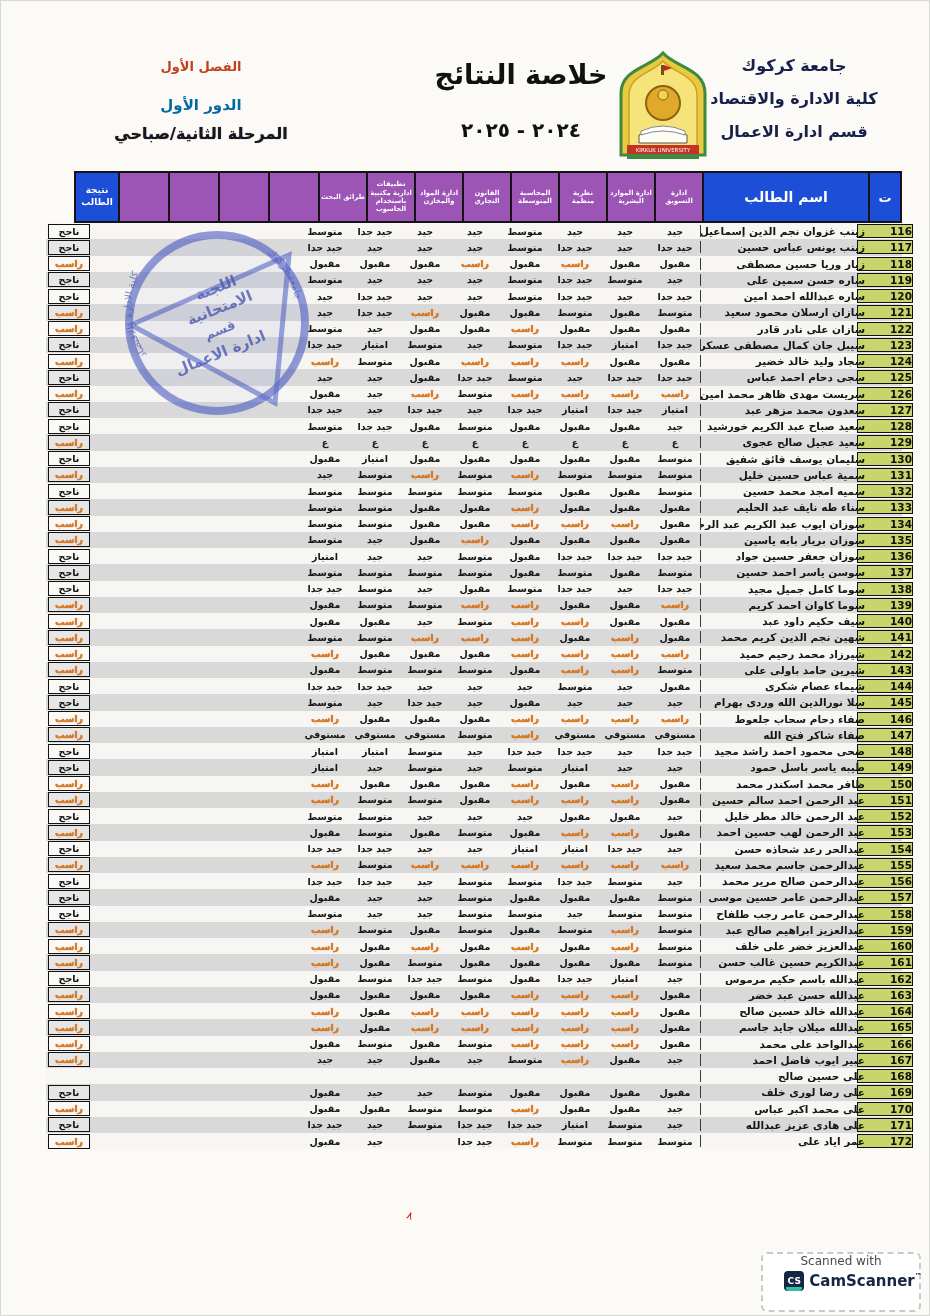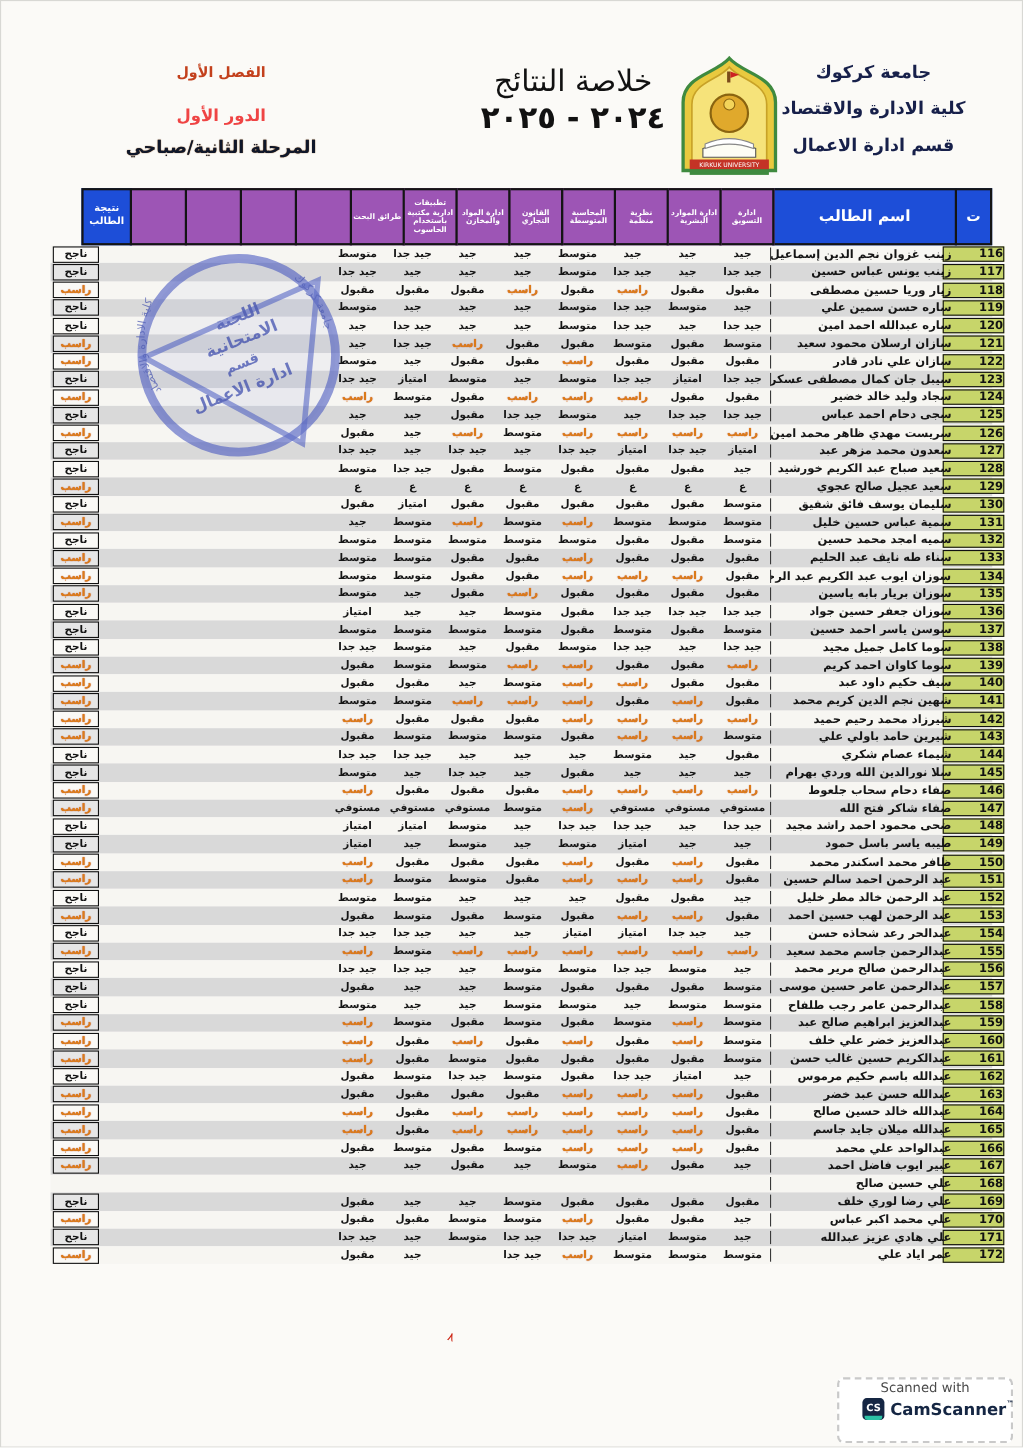--- a/index.html
+++ b/index.html
@@ -9,25 +9,25 @@
     font-family:"DejaVu Sans",sans-serif;
   }
   .page{
     position:absolute;inset:0;background:#fbfaf7;
     border:1px solid #d8d8d4;box-sizing:border-box;
   }
   
   .hdr-right{position:absolute;top:55px;right:30px;width:210px;text-align:center;color:#17204a;font-weight:bold;}
   .hdr-right div{margin-bottom:14px;font-size:16px;}
   .hdr-title{position:absolute;top:58px;left:415px;width:210px;text-align:center;color:#111;}
-  .hdr-title .t1{font-size:27px;font-weight:normal;letter-spacing:1px;}
-  .hdr-title .t2{font-size:28px;font-weight:bold;margin-top:0;}
+  .hdr-title .t1{font-size:27px;font-weight:bold;letter-spacing:1px;}
+  .hdr-title .t2{font-size:20px;font-weight:bold;margin-top:28px;}
   .hdr-left{position:absolute;top:58px;left:100px;width:200px;text-align:center;}
   .hdr-left .sem{color:#c3401c;font-size:13px;font-weight:bold;}
-  .hdr-left .round{color:#ef4444;font-size:15px;font-weight:bold;margin-top:22px;}
+  .hdr-left .round{color:#0369a1;font-size:15px;font-weight:bold;margin-top:22px;}
   .hdr-left .stage{color:#0f172a;font-size:16px;font-weight:bold;margin-top:10px;text-shadow:0 0 1px #7a3c00;}
   
   .logo{position:absolute;top:50px;left:612px;width:100px;height:118px;}
   
   .tbl{position:absolute;top:170px;left:45px;width:856px;direction:rtl;}
   .trow{display:flex;direction:rtl;}
   .hcell{box-sizing:border-box;border:2px solid #141414;margin-left:-2px;
          background:#9d55b5;color:#fff;display:flex;align-items:center;justify-content:center;
          text-align:center;font-weight:bold;height:52px;}
   .hcell.blue{background:#1d4ed8;}

